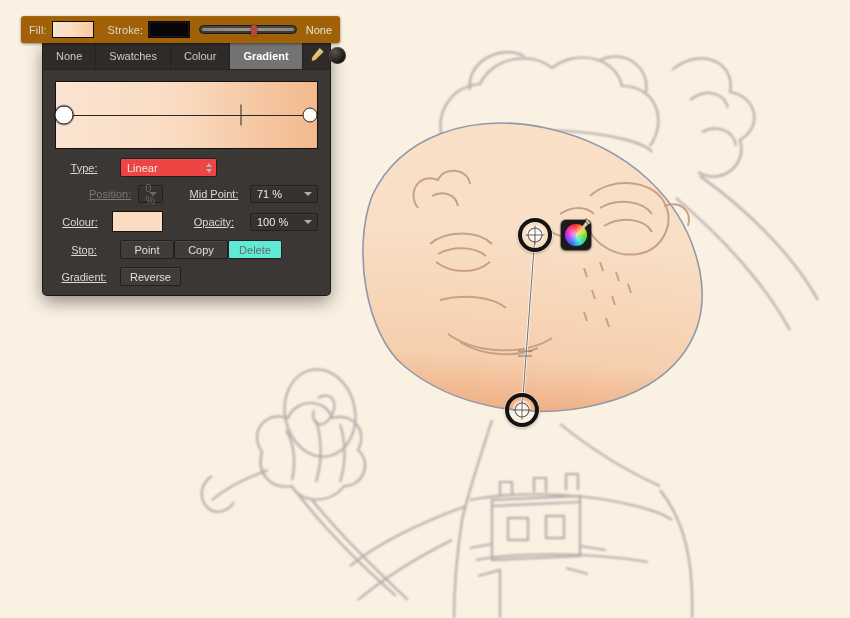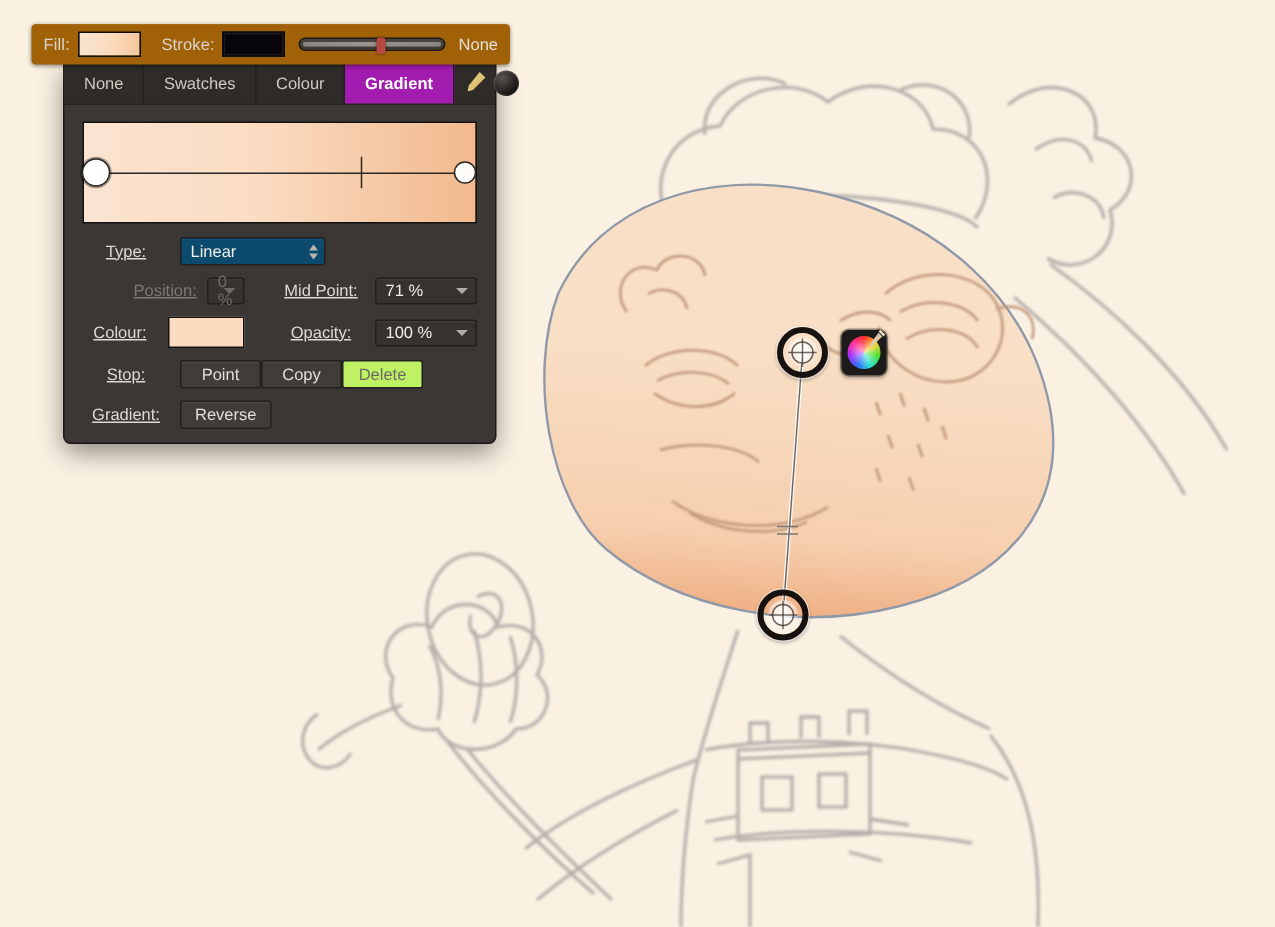--- a/index.html
+++ b/index.html
@@ -100,21 +100,21 @@
   }
   #tabbar{
     height:27px;display:flex;align-items:stretch;
     background:#2e2b28;border-bottom:1px solid #262320;
   }
   .tab{
     display:flex;align-items:center;justify-content:center;padding:0 13px;
     font-size:11px;color:#cfcac3;cursor:pointer;position:relative;
     border-right:1px solid #242120;
   }
-  .tab.active{background:#a21caf;color:#ffffff;font-weight:bold;}
+  .tab.active{background:#737373;color:#ffffff;font-weight:bold;}
   .tools{display:flex;align-items:center;padding:0 6px;gap:3px;margin-left:auto;}
   .dropper{width:17px;height:17px;position:relative;cursor:pointer;}
   .dropper .body{
     position:absolute;left:2px;top:1px;width:13px;height:13px;
     background:linear-gradient(135deg,#f3dd9a,#c9a94e);
     clip-path:polygon(70% 0%,100% 28%,36% 92%,8% 100%,14% 70%);
   }
   .ink-dot{
     width:17px;height:17px;border-radius:50%;
     background:radial-gradient(circle at 34% 30%,#5a5450,#15110f 72%);
@@ -146,21 +146,21 @@
   
   #form{padding:4px 12px 0 12px;font-size:11px;color:#d8d3cc;}
   .row{display:flex;align-items:center;margin-bottom:8px;}
   .cap{
     text-align:center;color:#ded9d2;font-size:11px;white-space:nowrap;text-decoration:underline;
   }
   .cap.dim{color:#7d7873;margin-left:34px;}
   .ctrl{margin-left:7px;}
 
   .stepper{
-    position:relative;width:97px;height:19px;background:#0c4a6e;
+    position:relative;width:97px;height:19px;background:#ef4444;
     border:1px solid #221f1d;border-radius:2px;box-sizing:border-box;
     display:flex;align-items:center;padding-left:6px;color:#f0ece6;
     box-shadow:inset 0 1px 0 rgba(255,255,255,.05);cursor:pointer;
   }
   .stepper .arrows{
     position:absolute;right:4px;top:50%;transform:translateY(-50%);
     display:flex;flex-direction:column;gap:2px;
   }
   .stepper .arrows i{
     width:0;height:0;border-left:3px solid transparent;border-right:3px solid transparent;
@@ -187,21 +187,21 @@
     border:1px solid #141210;box-sizing:border-box;cursor:pointer;
   }
 
   .btn{
     height:19px;min-width:54px;padding:0 9px;background:#403d39;
     border:1px solid #232120;border-radius:2px;box-sizing:border-box;
     display:flex;align-items:center;justify-content:center;
     color:#e2ddd6;font-size:11px;cursor:pointer;
     box-shadow:inset 0 1px 0 rgba(255,255,255,.06);
   }
-  .btn.disabled{color:#6e6a66;box-shadow:none;background:#bef264;cursor:default;}
+  .btn.disabled{color:#6e6a66;box-shadow:none;background:#5eead4;cursor:default;}
   .btn+.btn{margin-left:0;}
 
   #row-type .cap{width:58px;}
   #row-pos .cap{width:58px;}
   #row-colour .cap{width:58px;}
   #row-stop .cap{width:58px;}
   #row-grad .cap{width:58px;}
   .right-group{margin-left:22px;display:flex;align-items:center;}
   .right-group .cap{width:64px;}
 </style>

